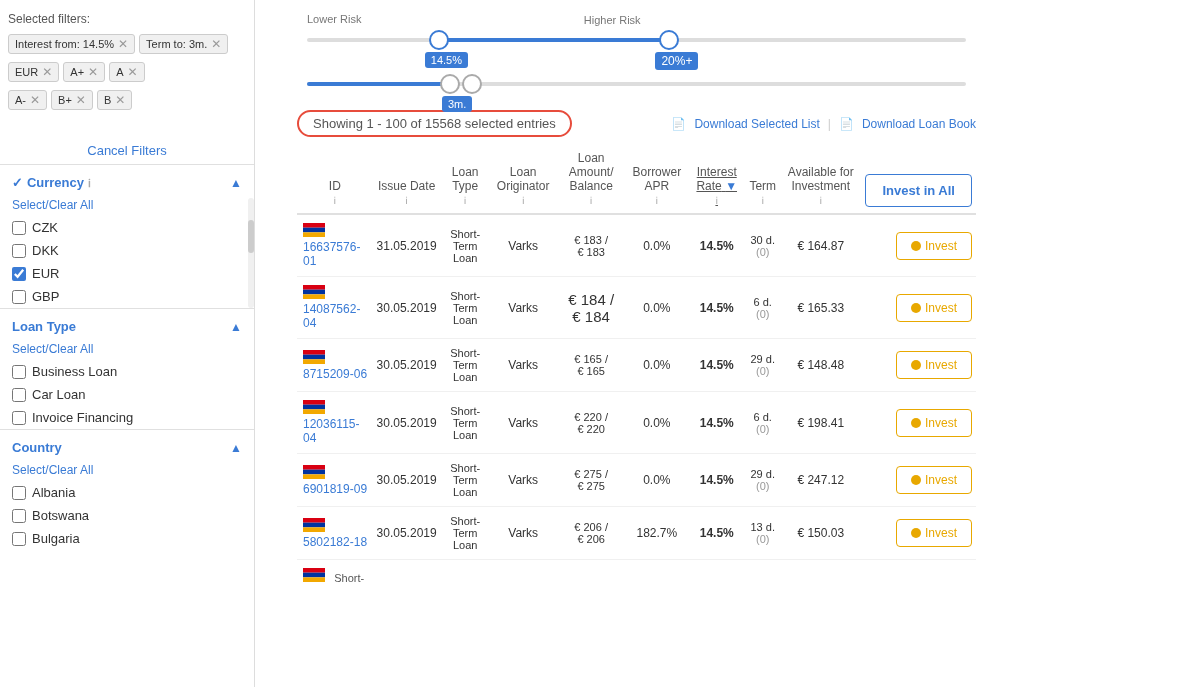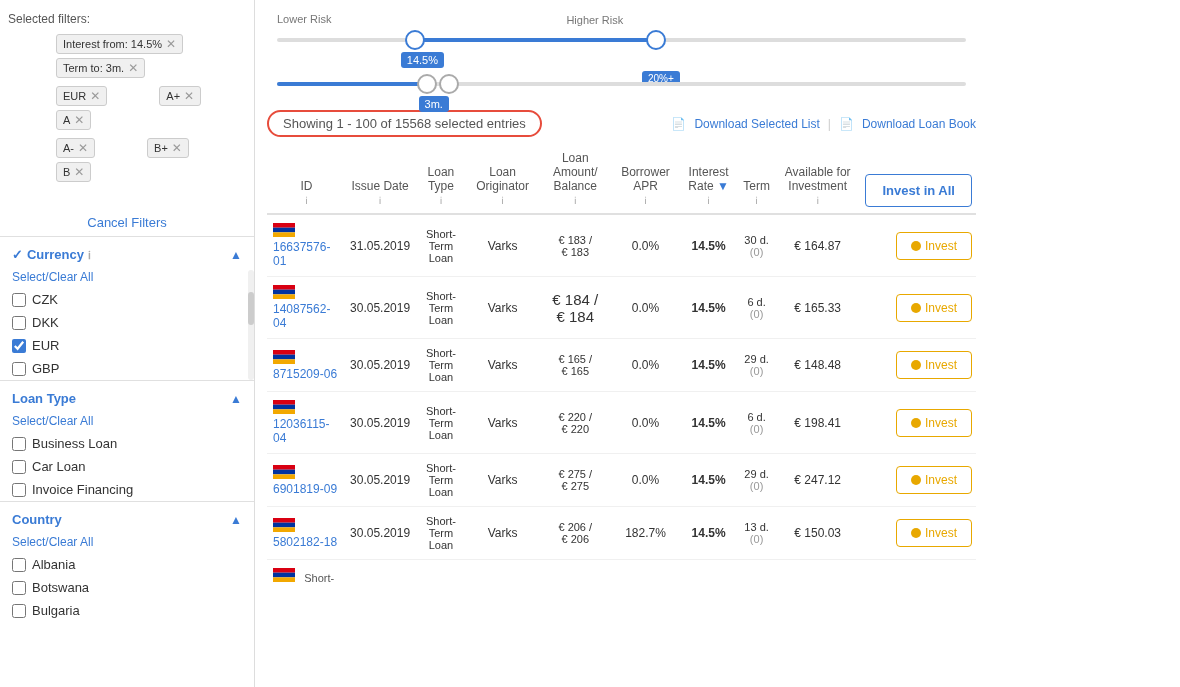--- a/index.html
+++ b/index.html
@@ -1,25 +1,25 @@
 <!DOCTYPE html>
 <html><head>
   <meta charset="utf-8">
   <style>
     * { box-sizing: border-box; margin: 0; padding: 0; }
     body { font-family: Arial, sans-serif; font-size: 13px; color: #333; background: #fff; overflow-x: hidden; }
 
-    .main-layout { display: flex; width: 988px; min-height: 687px; }
+    .main-layout { display: flex; width: 988px; min-height: 687px; gap: 30px; }
 
     
     .sidebar { width: 255px; min-width: 255px; border-right: 1px solid #ddd; padding: 8px 0; background: #fff; }
 
     .selected-filters-label { font-size: 12px; color: #555; padding: 4px 8px 4px 8px; }
     .filter-tags { display: flex; flex-wrap: wrap; gap: 4px; padding: 4px 8px; }
-    .filter-tag { display: flex; align-items: center; gap: 4px; background: #f0f0f0; border: 1px solid #ccc; border-radius: 3px; padding: 2px 6px; font-size: 11px; color: #333; cursor: pointer; margin-left: 48px; }
+    .filter-tag { display: flex; align-items: center; gap: 4px; background: #f0f0f0; border: 1px solid #ccc; border-radius: 3px; padding: 2px 6px; font-size: 11px; color: #333; cursor: pointer; }
     .filter-tag .tag-close { color: #999; font-size: 12px; cursor: pointer; }
 
     .cancel-filters { color: #3a7bd5; font-size: 13px; cursor: pointer; text-align: center; padding: 6px 8px; display: block; margin-top: 23px; }
 
     .sidebar-section { border-top: 1px solid #e0e0e0; }
     .sidebar-section-header { display: flex; align-items: center; justify-content: space-between; padding: 10px 12px 8px 12px; cursor: pointer; }
     .sidebar-section-header .section-title { font-weight: bold; color: #3a7bd5; font-size: 13px; display: flex; align-items: center; gap: 4px; }
     .sidebar-section-header .section-title .checkmark { color: #3a7bd5; font-size: 13px; }
     .sidebar-section-header .info-icon { color: #aaa; font-size: 11px; }
     .sidebar-section-header .chevron { color: #3a7bd5; font-size: 12px; }
@@ -199,21 +199,21 @@
         <div style="position: absolute; top: 28px; left: 0; right: 0; height: 4px; background: #ddd; border-radius: 2px;">
           <div style="position: absolute; left: 20%; width: 35%; height: 4px; background: #3a7bd5; border-radius: 2px;"></div>
         </div>
 
         <div style="position: absolute; top: 20px; left: calc(20% - 10px); width: 20px; height: 20px; background: #fff; border: 2px solid #3a7bd5; border-radius: 50%; cursor: pointer; z-index:2;"></div>
 
         <div style="position: absolute; top: 42px; left: calc(20% - 14px); background: #3a7bd5; color: #fff; border-radius: 3px; padding: 2px 6px; font-size: 11px; white-space: nowrap;">14.5%</div>
 
         <div style="position: absolute; top: 20px; left: calc(55% - 10px); width: 20px; height: 20px; background: #fff; border: 2px solid #3a7bd5; border-radius: 50%; cursor: pointer; z-index:2;"></div>
 
-        <div style="position: absolute; top: 42px; left: calc(55% - 14px); background: #3a7bd5; color: #fff; border-radius: 3px; padding: 2px 6px; font-size: 10px; white-space: nowrap; margin-top: 19px;">20%+</div>
+        <div style="position: absolute; top: 42px; left: calc(55% - 14px); background: #3a7bd5; color: #fff; border-radius: 3px; padding: 2px 6px; font-size: 12px; white-space: nowrap;">20%+</div>
       </div>
 
       <div style="position: relative; height: 40px; margin-top: 10px;">
         <div style="position: absolute; top: 12px; left: 0; right: 0; height: 4px; background: #ddd; border-radius: 2px;">
           <div style="position: absolute; left: 0; width: 22%; height: 4px; background: #3a7bd5; border-radius: 2px;"></div>
         </div>
 
         <div style="position: absolute; top: 4px; left: calc(22% - 12px); display: flex; gap: 2px;">
           <div style="width: 20px; height: 20px; background: #fff; border: 2px solid #aaa; border-radius: 50%; cursor: pointer;"></div>
           <div style="width: 20px; height: 20px; background: #fff; border: 2px solid #aaa; border-radius: 50%; cursor: pointer;"></div>
@@ -255,21 +255,21 @@
               <span class="col-info">ℹ</span>
             </th>
             <th>
               <span>Loan Amount/ Balance</span>
               <span class="col-info">ℹ</span>
             </th>
             <th>
               <span>Borrower APR</span>
               <span class="col-info">ℹ</span>
             </th>
-            <th style="cursor:pointer;">
+            <th style="cursor:pointer;text-decoration:underline;">
               <span>Interest Rate</span>
               <span class="sort-icon">▼</span>
               <span class="col-info">ℹ</span>
             </th>
             <th>
               <span>Term</span>
               <span class="col-info">ℹ</span>
             </th>
             <th>
               <span>Available for Investment</span>

